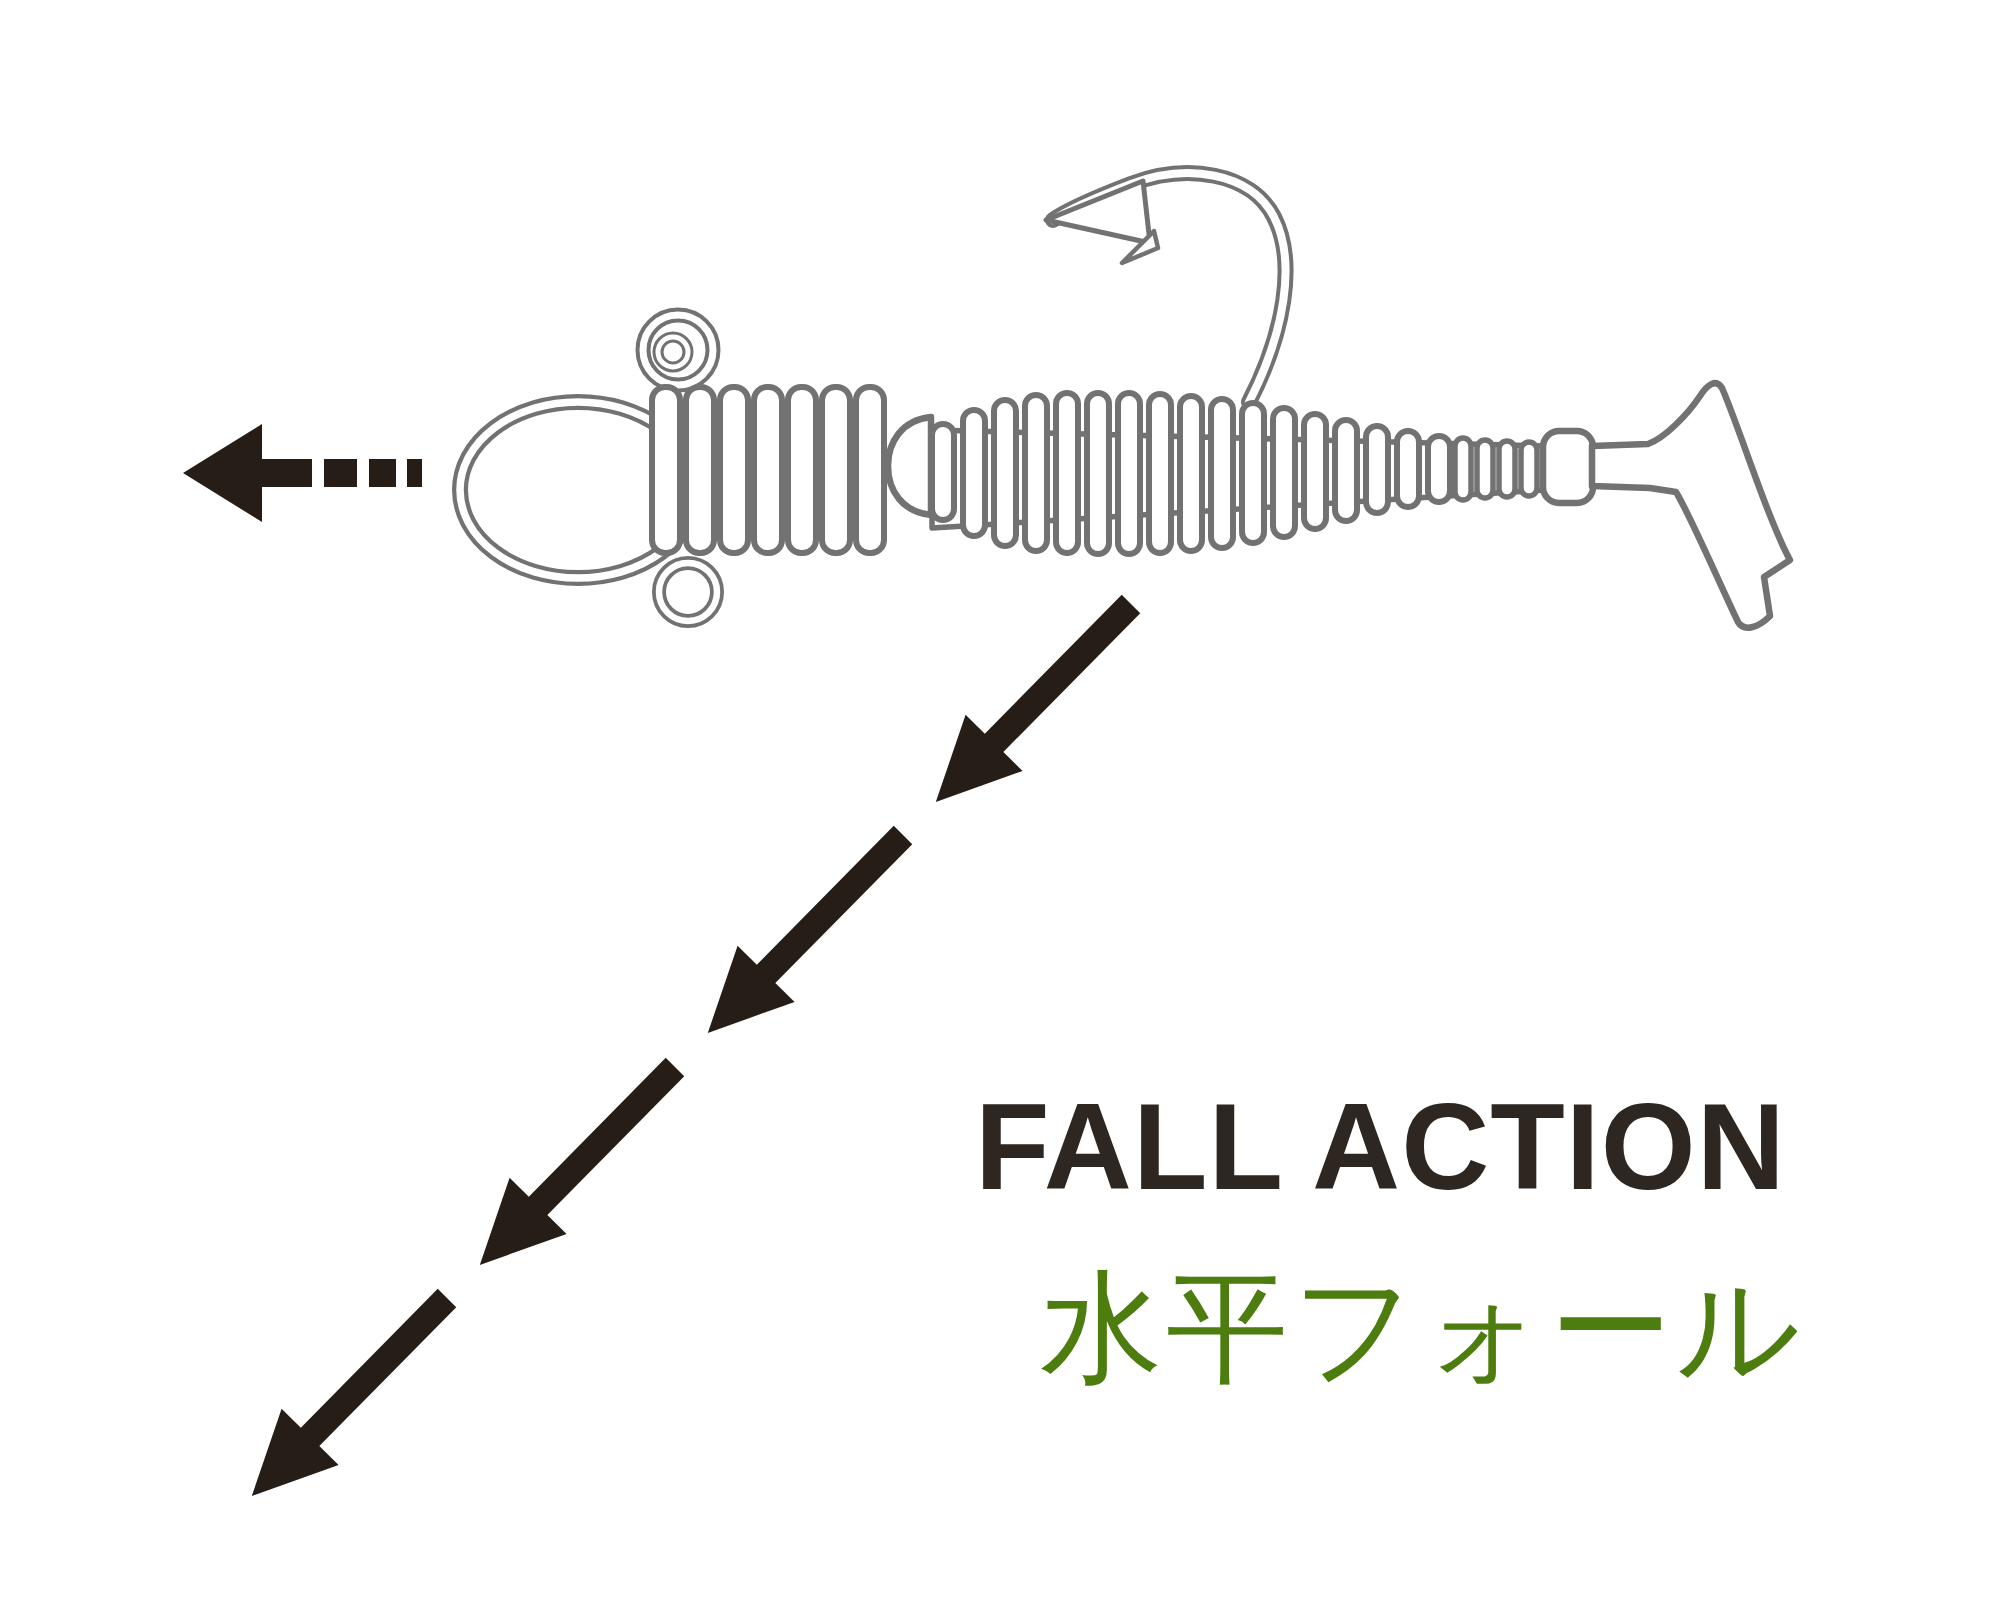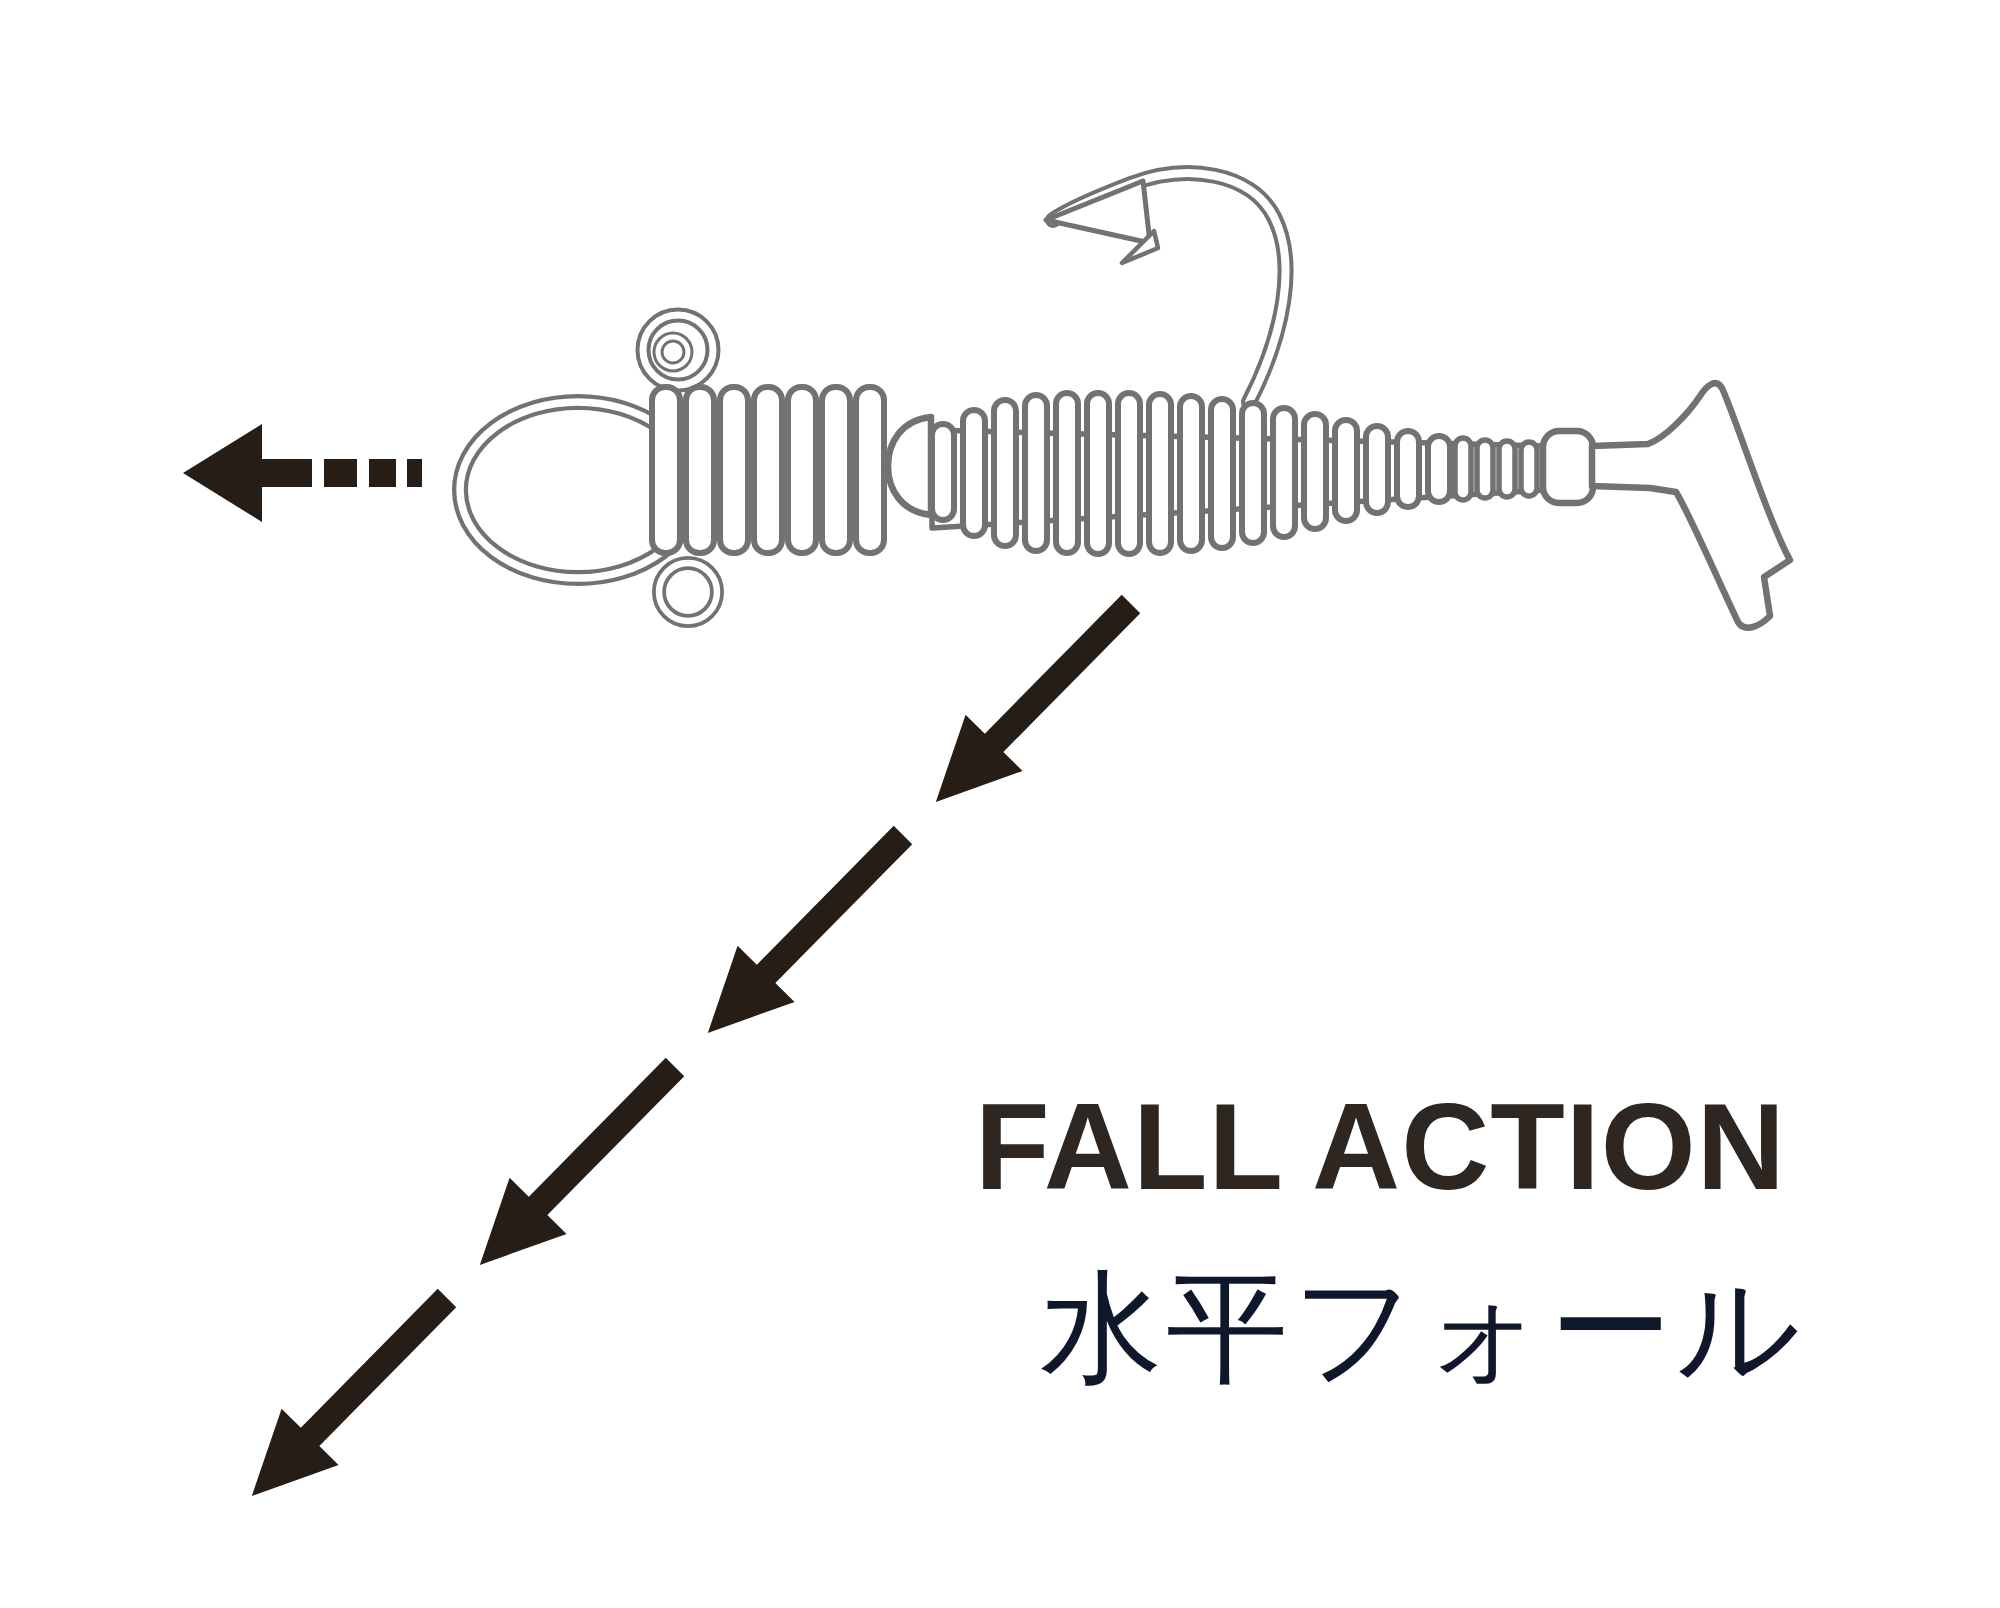--- a/index.html
+++ b/index.html
@@ -133,15 +133,15 @@
         <path d="M0,-13 L195,-13 L195,-40 L278,0 L195,40 L195,13 L0,13 Z"></path>
       </g>
       <g transform="translate(447,1298) rotate(134.6)">
         <path d="M0,-13 L195,-13 L195,-40 L278,0 L195,40 L195,13 L0,13 Z"></path>
       </g>
     </g>
   </svg>
 
   <div class="caption-en" style="color:#2d2621">FALL ACTION</div>
 
-  <div class="caption-jp" style="color:#0f172a">水平フォール</div>
+  <div class="caption-jp" style="color:#4d7c0f">水平フォール</div>
 
 </div>
 
 </body></html>

